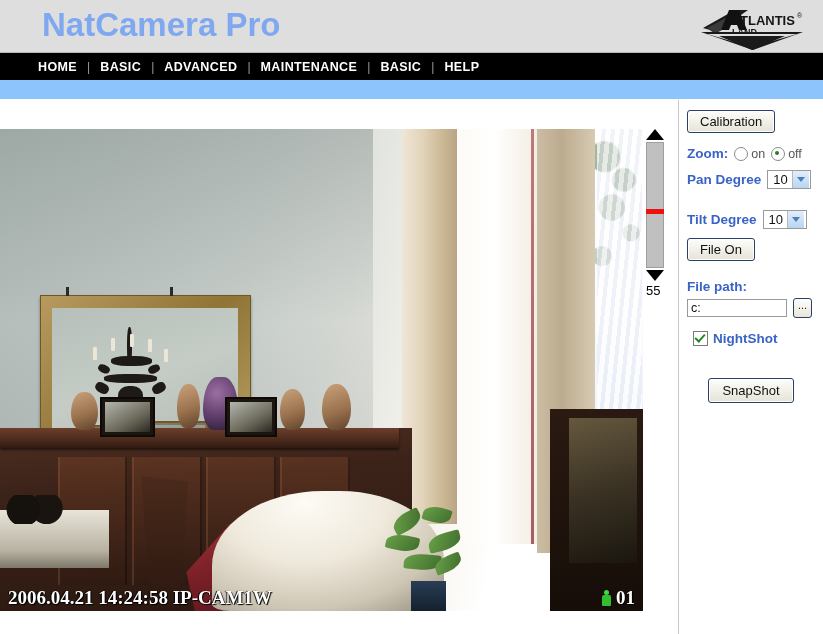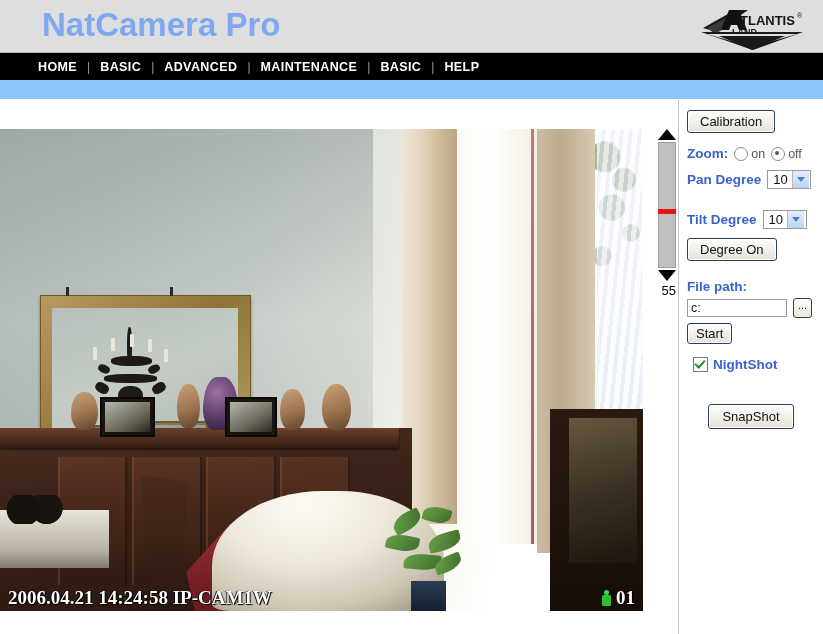--- a/index.html
+++ b/index.html
@@ -360,21 +360,21 @@
   }
 
   
   .vslider {
     position: absolute;
     left: 646px;
     top: 29px;
     width: 30px;
     display: flex;
     flex-direction: column;
-    align-items: flex-end;
+    align-items: flex-start;
   }
   .tri-up {
     width: 0; height: 0;
     border-left: 9px solid transparent;
     border-right: 9px solid transparent;
     border-bottom: 11px solid #000;
     cursor: pointer;
   }
   .tri-down {
     width: 0; height: 0;
@@ -711,34 +711,31 @@
         <span class="sel-val">10</span>
         <span class="arrow">
             <i></i>
           </span>
       </span>
     </div>
 
 
 
     <div style="margin-top:9px;">
-      <div class="btn">Degree On</div>
+      <div class="btn">File On</div>
     </div>
 
     <div style="margin-top:18px;">
       <div class="lbl">File path:</div>
       <div class="row gap6" style="margin-top:4px;">
         <input class="txtin" type="text" value="c:" style="">
         <div class="dots-btn">...</div>
       </div>
     </div>
 
-    <div style="margin-top:5px;">
-      <div class="btn" style="padding:2px 8px;">Start</div>
-    </div>
 
     <div class="row" style="margin-top:13px; margin-left:6px;">
       <span class="chk checked"></span>
       <span class="lbl" style="margin-left:5px;">NightShot</span>
     </div>
 
     <div style="margin-top:32px; text-align:center; padding-right:8px;">
       <div class="btn" style="padding:4px 13px;">SnapShot</div>
     </div>
   </div>

